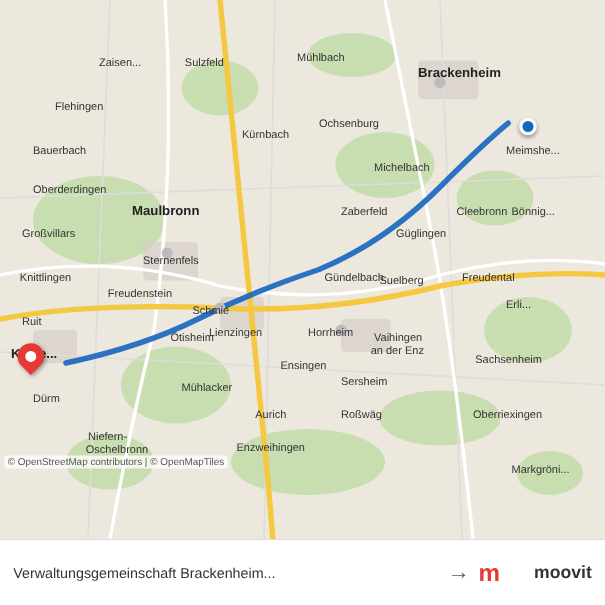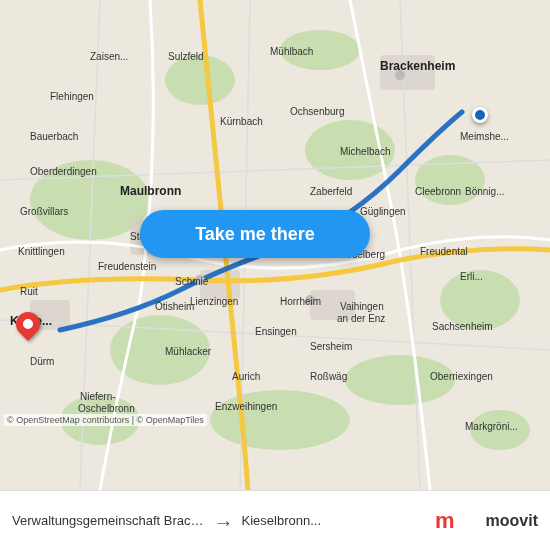--- a/index.html
+++ b/index.html
@@ -300,32 +300,28 @@
     <text x="130" y="240" class="map-label">Sternenfels</text>
     <text x="98" y="270" class="map-label">Freudenstein</text>
   </svg>
 
   <div class="origin-marker"></div>
 
   <div class="dest-marker">
     <div class="dest-pin-head"></div>
   </div>
 
-  <button class="take-me-there-btn">Take me there</button>
 
   <div class="attribution">
     <span>© OpenStreetMap contributors</span> | <span>© OpenMapTiles</span>
   </div>
 </div>
 
 <div class="bottom-bar">
   <div class="bottom-left">
     <span class="bottom-label">Verwaltungsgemeinschaft Brackenheim...</span>
   </div>
   <span class="bottom-arrow">→</span>
-  <div class="bottom-right">
-    <span class="bottom-label">Kieselbronn...</span>
-  </div>
   <div class="moovit-logo">
     <span class="moovit-m">m</span>
     <span class="moovit-text">moovit</span>
   </div>
 </div>
 
 </body></html>

